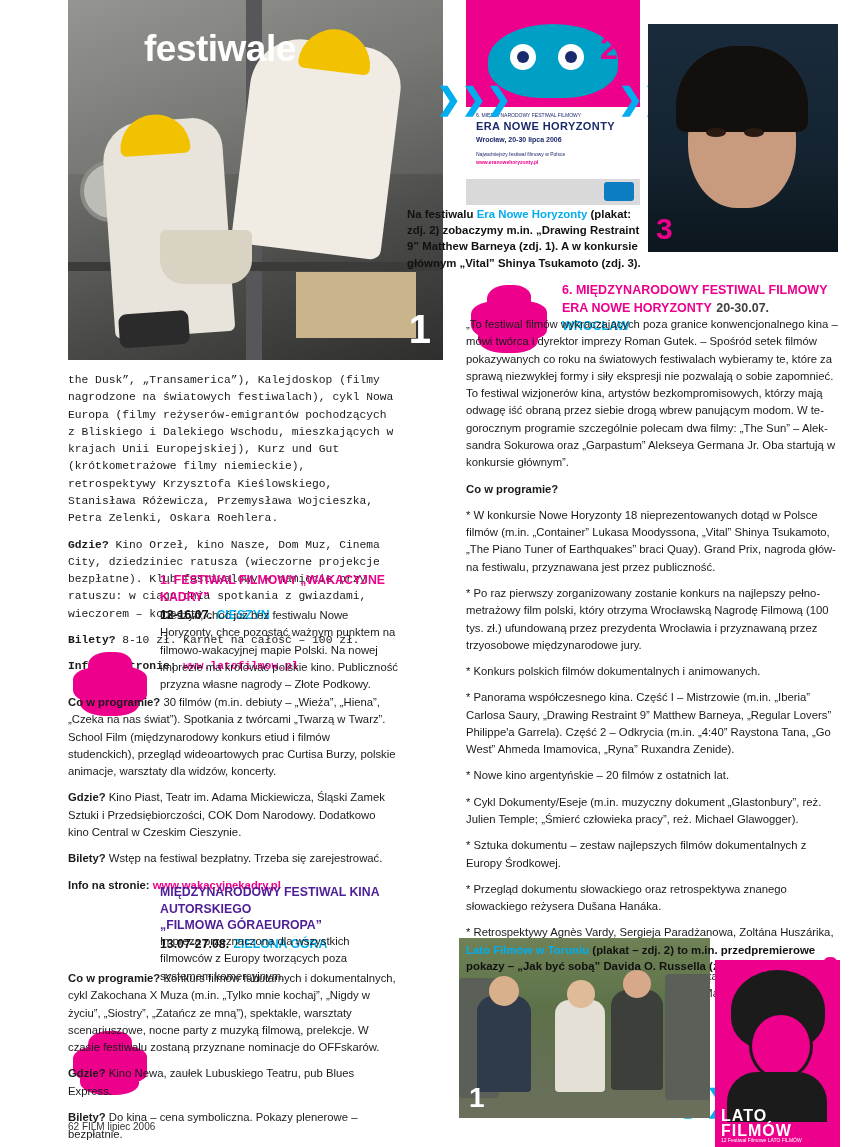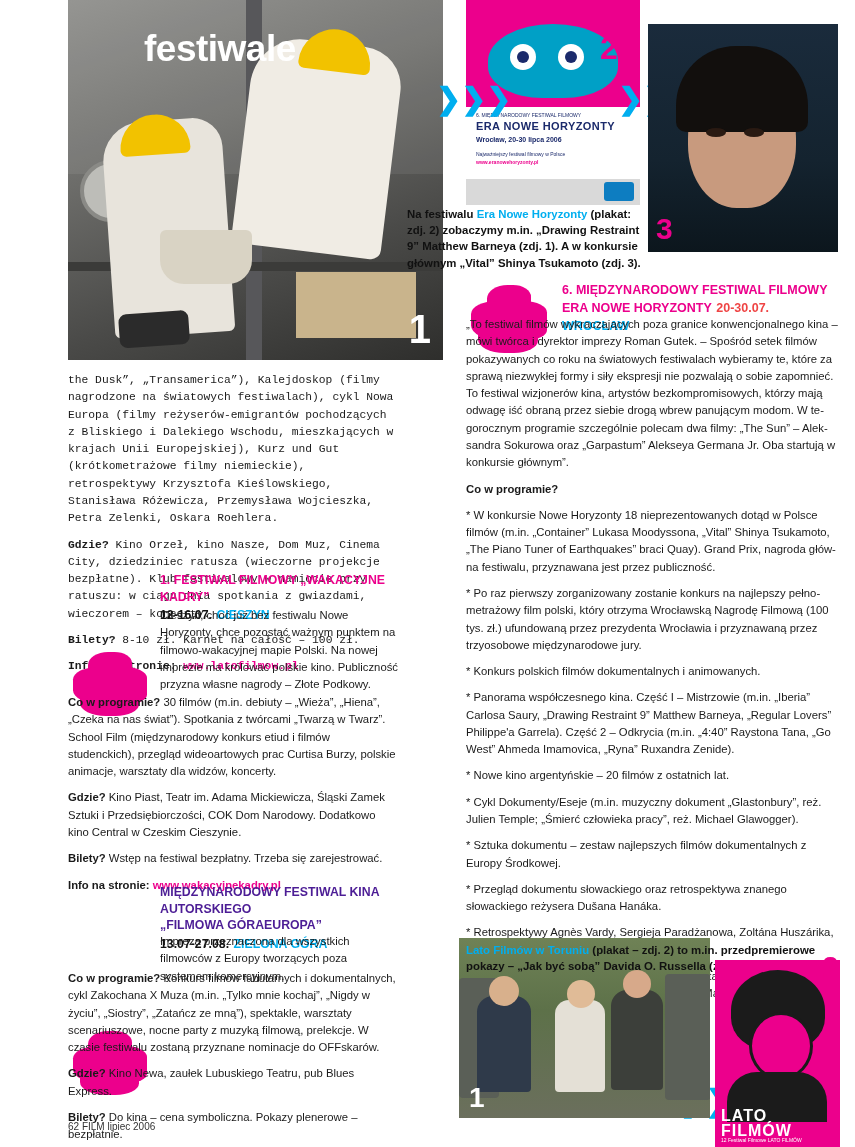--- a/index.html
+++ b/index.html
@@ -79,21 +79,21 @@
   
   .cap1{
     left:407px;top:206px;width:234px;
     font-size:11.4px;line-height:1.42;font-weight:bold;color:#111;
   }
   
   .poland-6{left:466px;top:282px;width:86px;height:74px;}
   .hdr6{left:562px;top:282px;width:278px;}
   .hdr6 .t1{font-size:12.5px;font-weight:bold;color:#ec008c;line-height:1.3;}
   .hdr6 .t2{font-size:12.5px;font-weight:bold;color:#ec008c;}
-  .hdr6 .date{font-size:12.5px;font-weight:bold;color:#ef4444;}
+  .hdr6 .date{font-size:12.5px;font-weight:bold;color:#404040;}
   .hdr6 .city{font-size:12.5px;font-weight:bold;color:#00aeef;}
 
   .col-left{left:68px;top:372px;width:330px;font-size:11.3px;line-height:1.53;font-family:Liberation Mono, monospace;}
   .col-right{left:466px;top:316px;width:374px;font-size:11.3px;line-height:1.53;}
   p{margin:0 0 0 0;}
   .blk{margin-bottom:9px;}
   .lead{font-weight:bold;}
   .link{color:#ec008c;font-weight:bold;}
 
   

